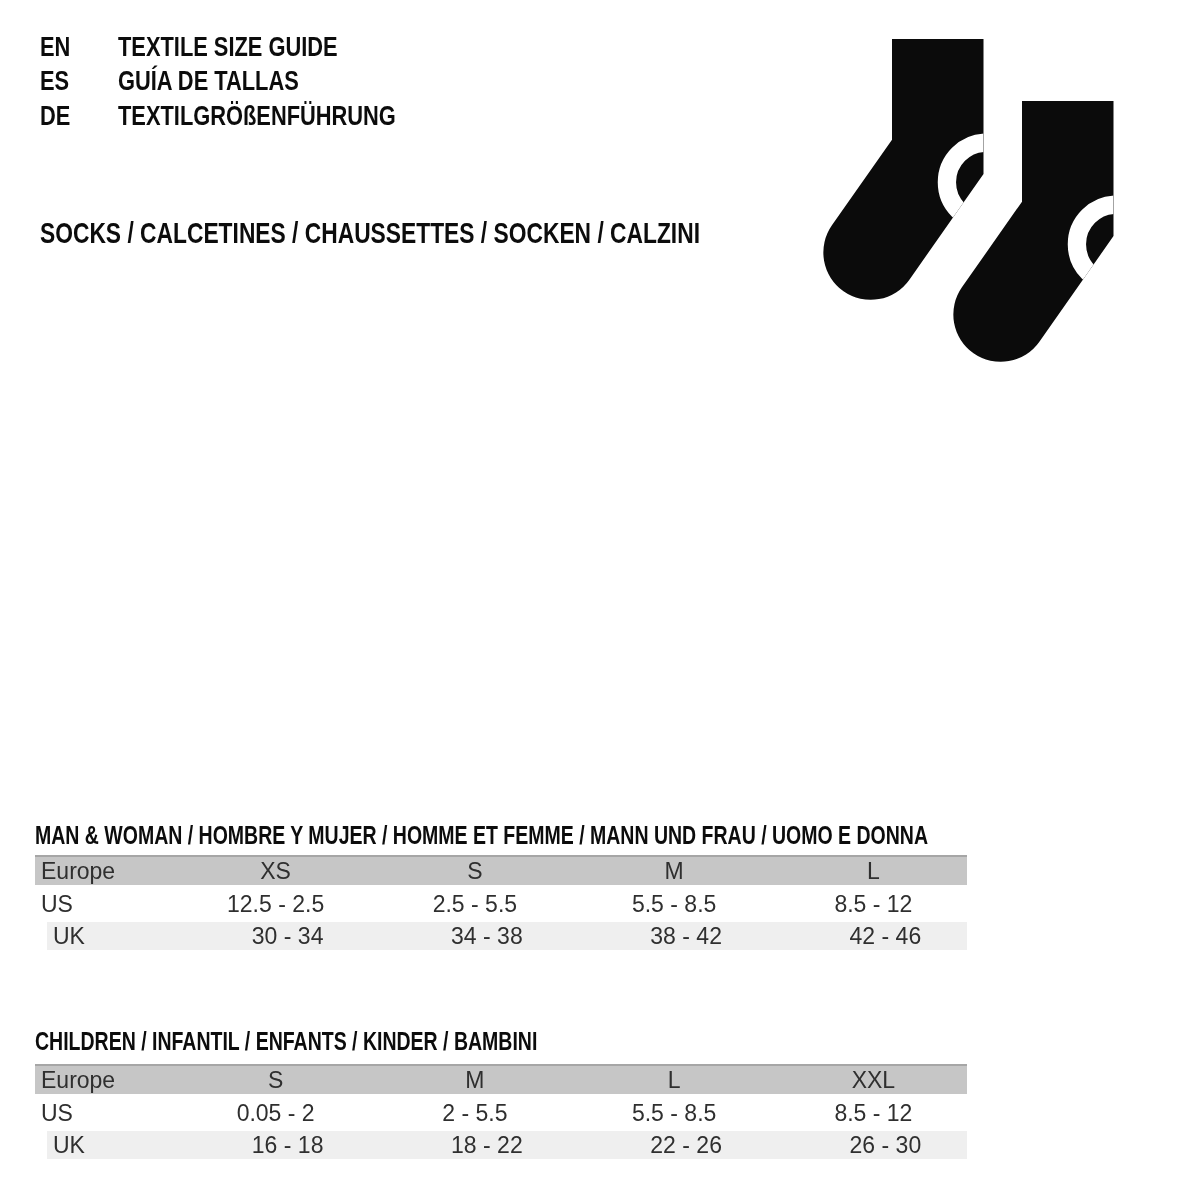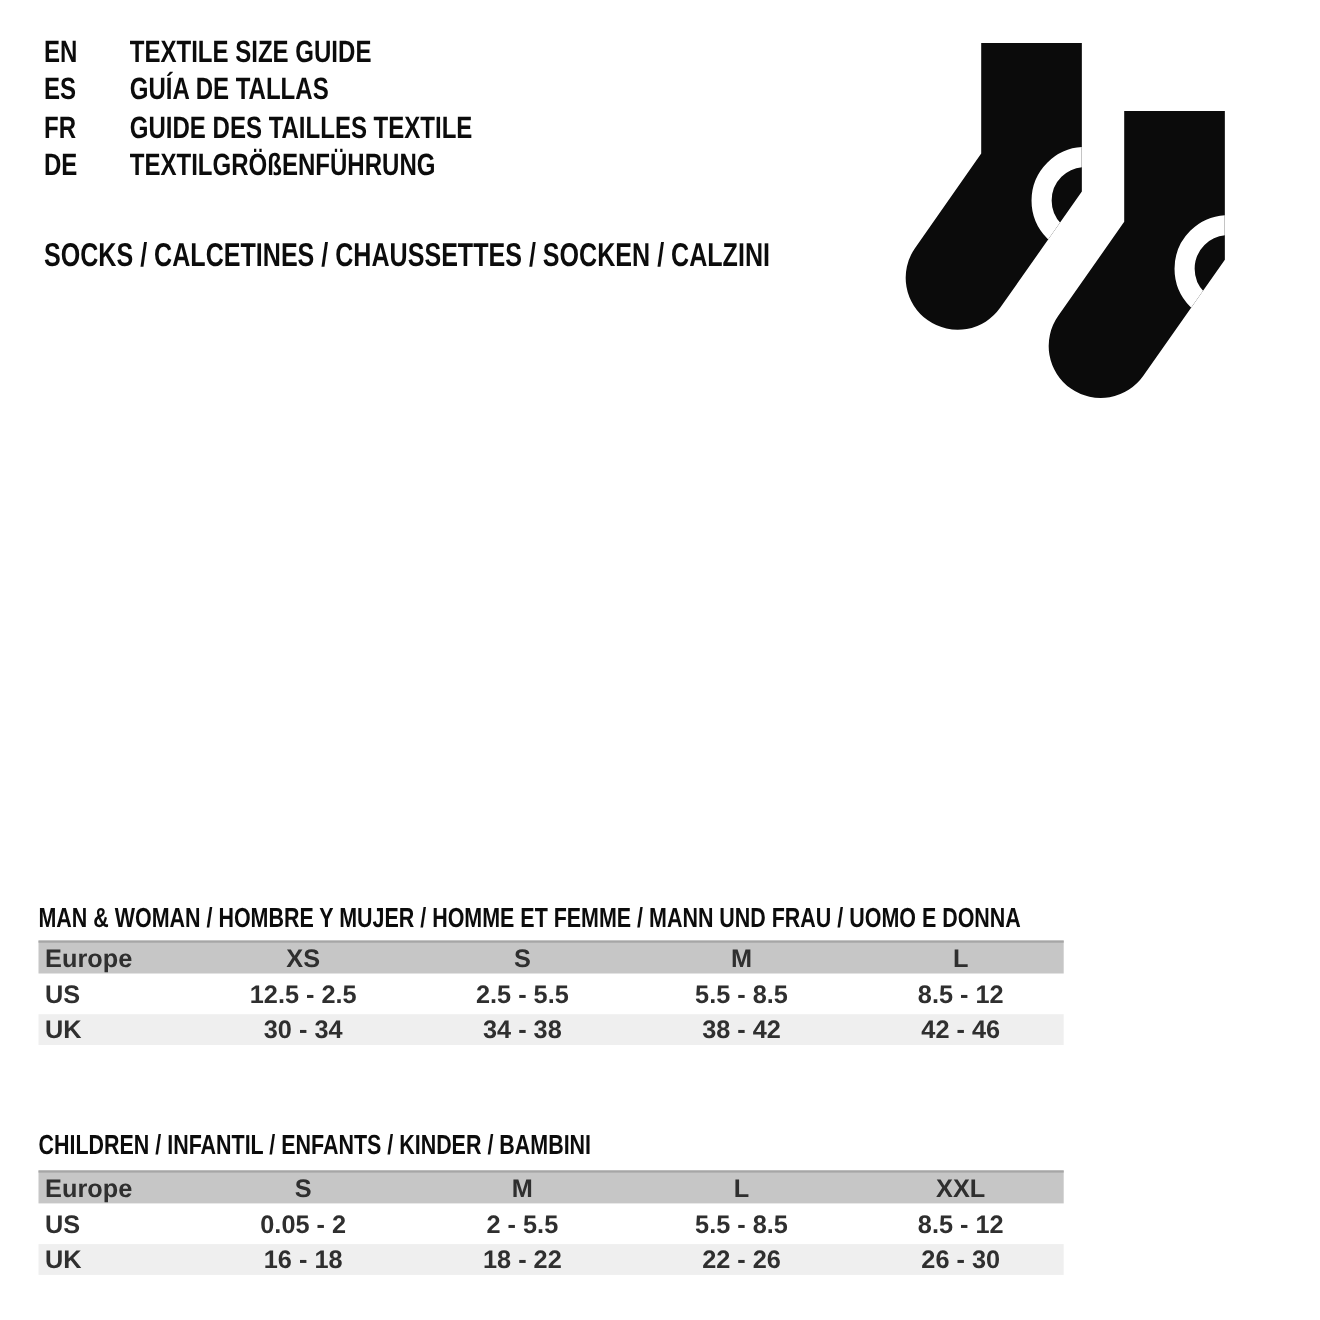--- a/index.html
+++ b/index.html
@@ -34,52 +34,48 @@
   .socks-icon { position:absolute; left:810px; top:25px; width:315px; height:345px; }
 
   
   .table-title {
     position:absolute; left:35px;
     font-weight:700; font-size:25px; line-height:1;
     transform:scaleX(.78); transform-origin:left top;
     white-space:nowrap;
   }
   .size-table { position:absolute; left:35px; width:932px; }
-  .trow { display:flex; height:28px;font-weight:bold; }
+  .trow { display:flex; height:28px; }
   .trow.thead {
     background:#c6c6c6;
     border-top:2px solid #a6a6a6;
     margin-bottom:5px;
     color:#3a3a3a;
   }
   .trow.rowus { background:#ffffff; margin-bottom:4px; }
-  .trow.rowuk { background:#efefef; }
+  .trow.rowuk { background:#efefef;margin-left:12px; }
   .c {
     display:flex; align-items:center;
     font-size:23px; color:#2f2f2f;
     white-space:nowrap;
   }
   .c0 { width:135px; flex:0 0 135px; padding-left:6px; justify-content:flex-start; }
   .cd { width:199.25px; flex:0 0 199.25px; justify-content:center; }
 </style>
 </head>
 <body>
 
 <div class="lang-block">
   <div class="lang-row">
     <span class="lang-code">EN</span>
     <span class="lang-label">TEXTILE SIZE GUIDE</span>
   </div>
   <div class="lang-row">
     <span class="lang-code">ES</span>
     <span class="lang-label">GUÍA DE TALLAS</span>
-  </div>
-  <div class="lang-row">
-    <span class="lang-code">FR</span>
-    <span class="lang-label">GUIDE DES TAILLES TEXTILE</span>
   </div>
   <div class="lang-row">
     <span class="lang-code">DE</span>
     <span class="lang-label">TEXTILGRÖßENFÜHRUNG</span>
   </div>
 </div>
 
 <div class="category-line">SOCKS / CALCETINES / CHAUSSETTES / SOCKEN / CALZINI</div>
 
 <svg class="socks-icon" viewBox="0 0 315 345" xmlns="http://www.w3.org/2000/svg" aria-hidden="true">

